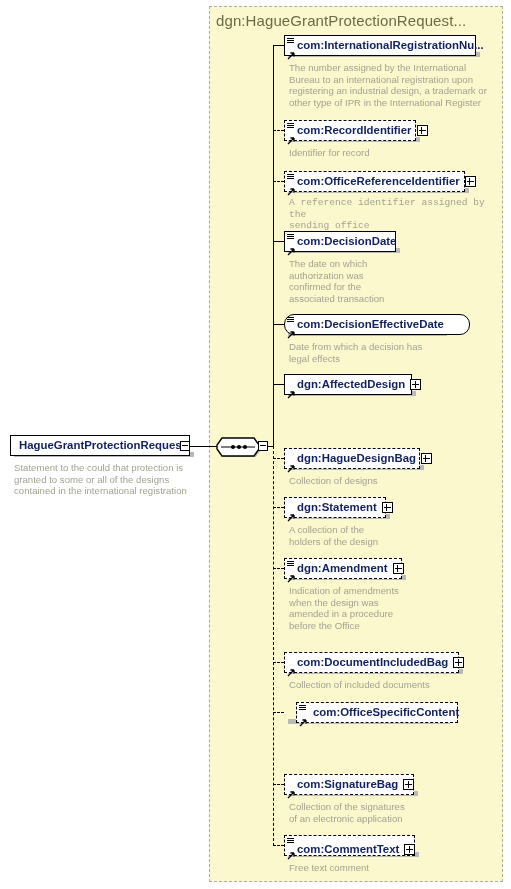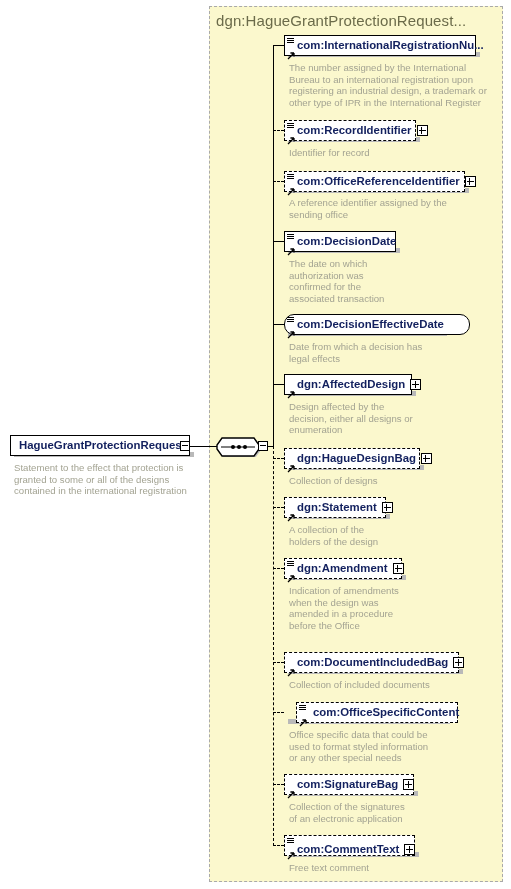--- a/index.html
+++ b/index.html
@@ -131,21 +131,21 @@
 <div id="stage">
 
   <div class="group-box" style="left:209px;top:6px;width:294px;height:876px;"></div>
   <div class="group-title" style="left:216px;top:12px;">dgn:HagueGrantProtectionRequest...</div>
 
   <div class="node-shadow" style="left:14px;top:452px;width:180px;height:5px;"></div>
   <div class="node" style="left:10px;top:435px;width:180px;">
     <span class="label root">HagueGrantProtectionRequest</span>
   </div>
   <div class="minus-box" style="left:180px;top:441px;"></div>
-  <div class="anno" style="left:14px;top:462px;width:180px;">Statement to the effect that protection is
+  <div class="anno" style="left:14px;top:462px;width:180px;">Statement to the could that protection is
 granted to some or all of the designs
 contained in the international registration</div>
 
   <div class="ln h" style="left:190px;top:445.5px;width:27px;"></div>
 
   <div class="seq" style="left:216px;top:435px;">
     <svg class="oct" viewBox="0 0 44 22" xmlns="http://www.w3.org/2000/svg" aria-hidden="true">
       <polygon points="6,21 38,21 43,14 43,10 38,3 6,3 1,10 1,14" fill="#bdbdbd" stroke="none" transform="translate(1.5,1.5)"></polygon>
       <polygon points="6,21 38,21 43,14 43,10 38,3 6,3 1,10 1,14" fill="#ffffff" stroke="#000000" stroke-width="1.4"></polygon>
       <line x1="5" y1="12" x2="39" y2="12" stroke="#000000" stroke-width="1.2"></line>
@@ -208,21 +208,21 @@
         <i></i>
       </span>
     <span class="ic-arrow">
       <svg viewBox="0 0 8 8" xmlns="http://www.w3.org/2000/svg">
           <path d="M1 7 L7 1 M7 1 L3.4 1 M7 1 L7 4.6" stroke="#000" stroke-width="1.3" fill="none"></path>
         </svg>
     </span>
     <span class="label">com:OfficeReferenceIdentifier</span>
     <span class="plus-box"></span>
   </div>
-  <div class="anno" style="left:289px;top:197px;width:200px;">A reference identifier assigned by the
+  <div class="anno" style="left:289px;top:197px;width:200px;font-family:Liberation Mono, monospace;">A reference identifier assigned by the
 sending office</div>
 
   <div class="ln h" style="left:273px;top:241px;width:11px;"></div>
   <div class="node-shadow" style="left:288px;top:248px;width:112px;height:5px;"></div>
   <div class="node" style="left:284px;top:231px;width:112px;padding-left:12px;">
     <span class="ic-lines">
         <i></i>
         <i></i>
         <i></i>
       </span>
@@ -260,23 +260,20 @@
   <div class="node-shadow" style="left:288px;top:391px;width:128px;height:5px;"></div>
   <div class="node" style="left:284px;top:374px;width:128px;padding-left:12px;">
     <span class="ic-arrow">
       <svg viewBox="0 0 8 8" xmlns="http://www.w3.org/2000/svg">
           <path d="M1 7 L7 1 M7 1 L3.4 1 M7 1 L7 4.6" stroke="#000" stroke-width="1.3" fill="none"></path>
         </svg>
     </span>
     <span class="label">dgn:AffectedDesign</span>
     <span class="plus-box"></span>
   </div>
-  <div class="anno" style="left:289px;top:401px;width:175px;">Design affected by the
-decision, either all designs or
-enumeration</div>
 
   <div class="dln h" style="left:273px;top:458px;width:11px;"></div>
   <div class="node-shadow" style="left:288px;top:465px;width:136px;height:5px;"></div>
   <div class="node optional" style="left:284px;top:448px;width:136px;padding-left:12px;">
     <span class="ic-arrow">
       <svg viewBox="0 0 8 8" xmlns="http://www.w3.org/2000/svg">
           <path d="M1 7 L7 1 M7 1 L3.4 1 M7 1 L7 4.6" stroke="#000" stroke-width="1.3" fill="none"></path>
         </svg>
     </span>
     <span class="label">dgn:HagueDesignBag</span>
@@ -340,23 +337,20 @@
         <i></i>
         <i></i>
       </span>
     <span class="ic-arrow">
       <svg viewBox="0 0 8 8" xmlns="http://www.w3.org/2000/svg">
           <path d="M1 7 L7 1 M7 1 L3.4 1 M7 1 L7 4.6" stroke="#000" stroke-width="1.3" fill="none"></path>
         </svg>
     </span>
     <span class="label">com:OfficeSpecificContent</span>
   </div>
-  <div class="anno" style="left:289px;top:729px;width:200px;">Office specific data that could be
-used to format styled information
-or any other special needs</div>
 
   <div class="dln h" style="left:273px;top:784px;width:11px;"></div>
   <div class="node-shadow" style="left:288px;top:791px;width:130px;height:5px;"></div>
   <div class="node optional" style="left:284px;top:774px;width:130px;padding-left:12px;">
     <span class="ic-arrow">
       <svg viewBox="0 0 8 8" xmlns="http://www.w3.org/2000/svg">
           <path d="M1 7 L7 1 M7 1 L3.4 1 M7 1 L7 4.6" stroke="#000" stroke-width="1.3" fill="none"></path>
         </svg>
     </span>
     <span class="label">com:SignatureBag</span>

